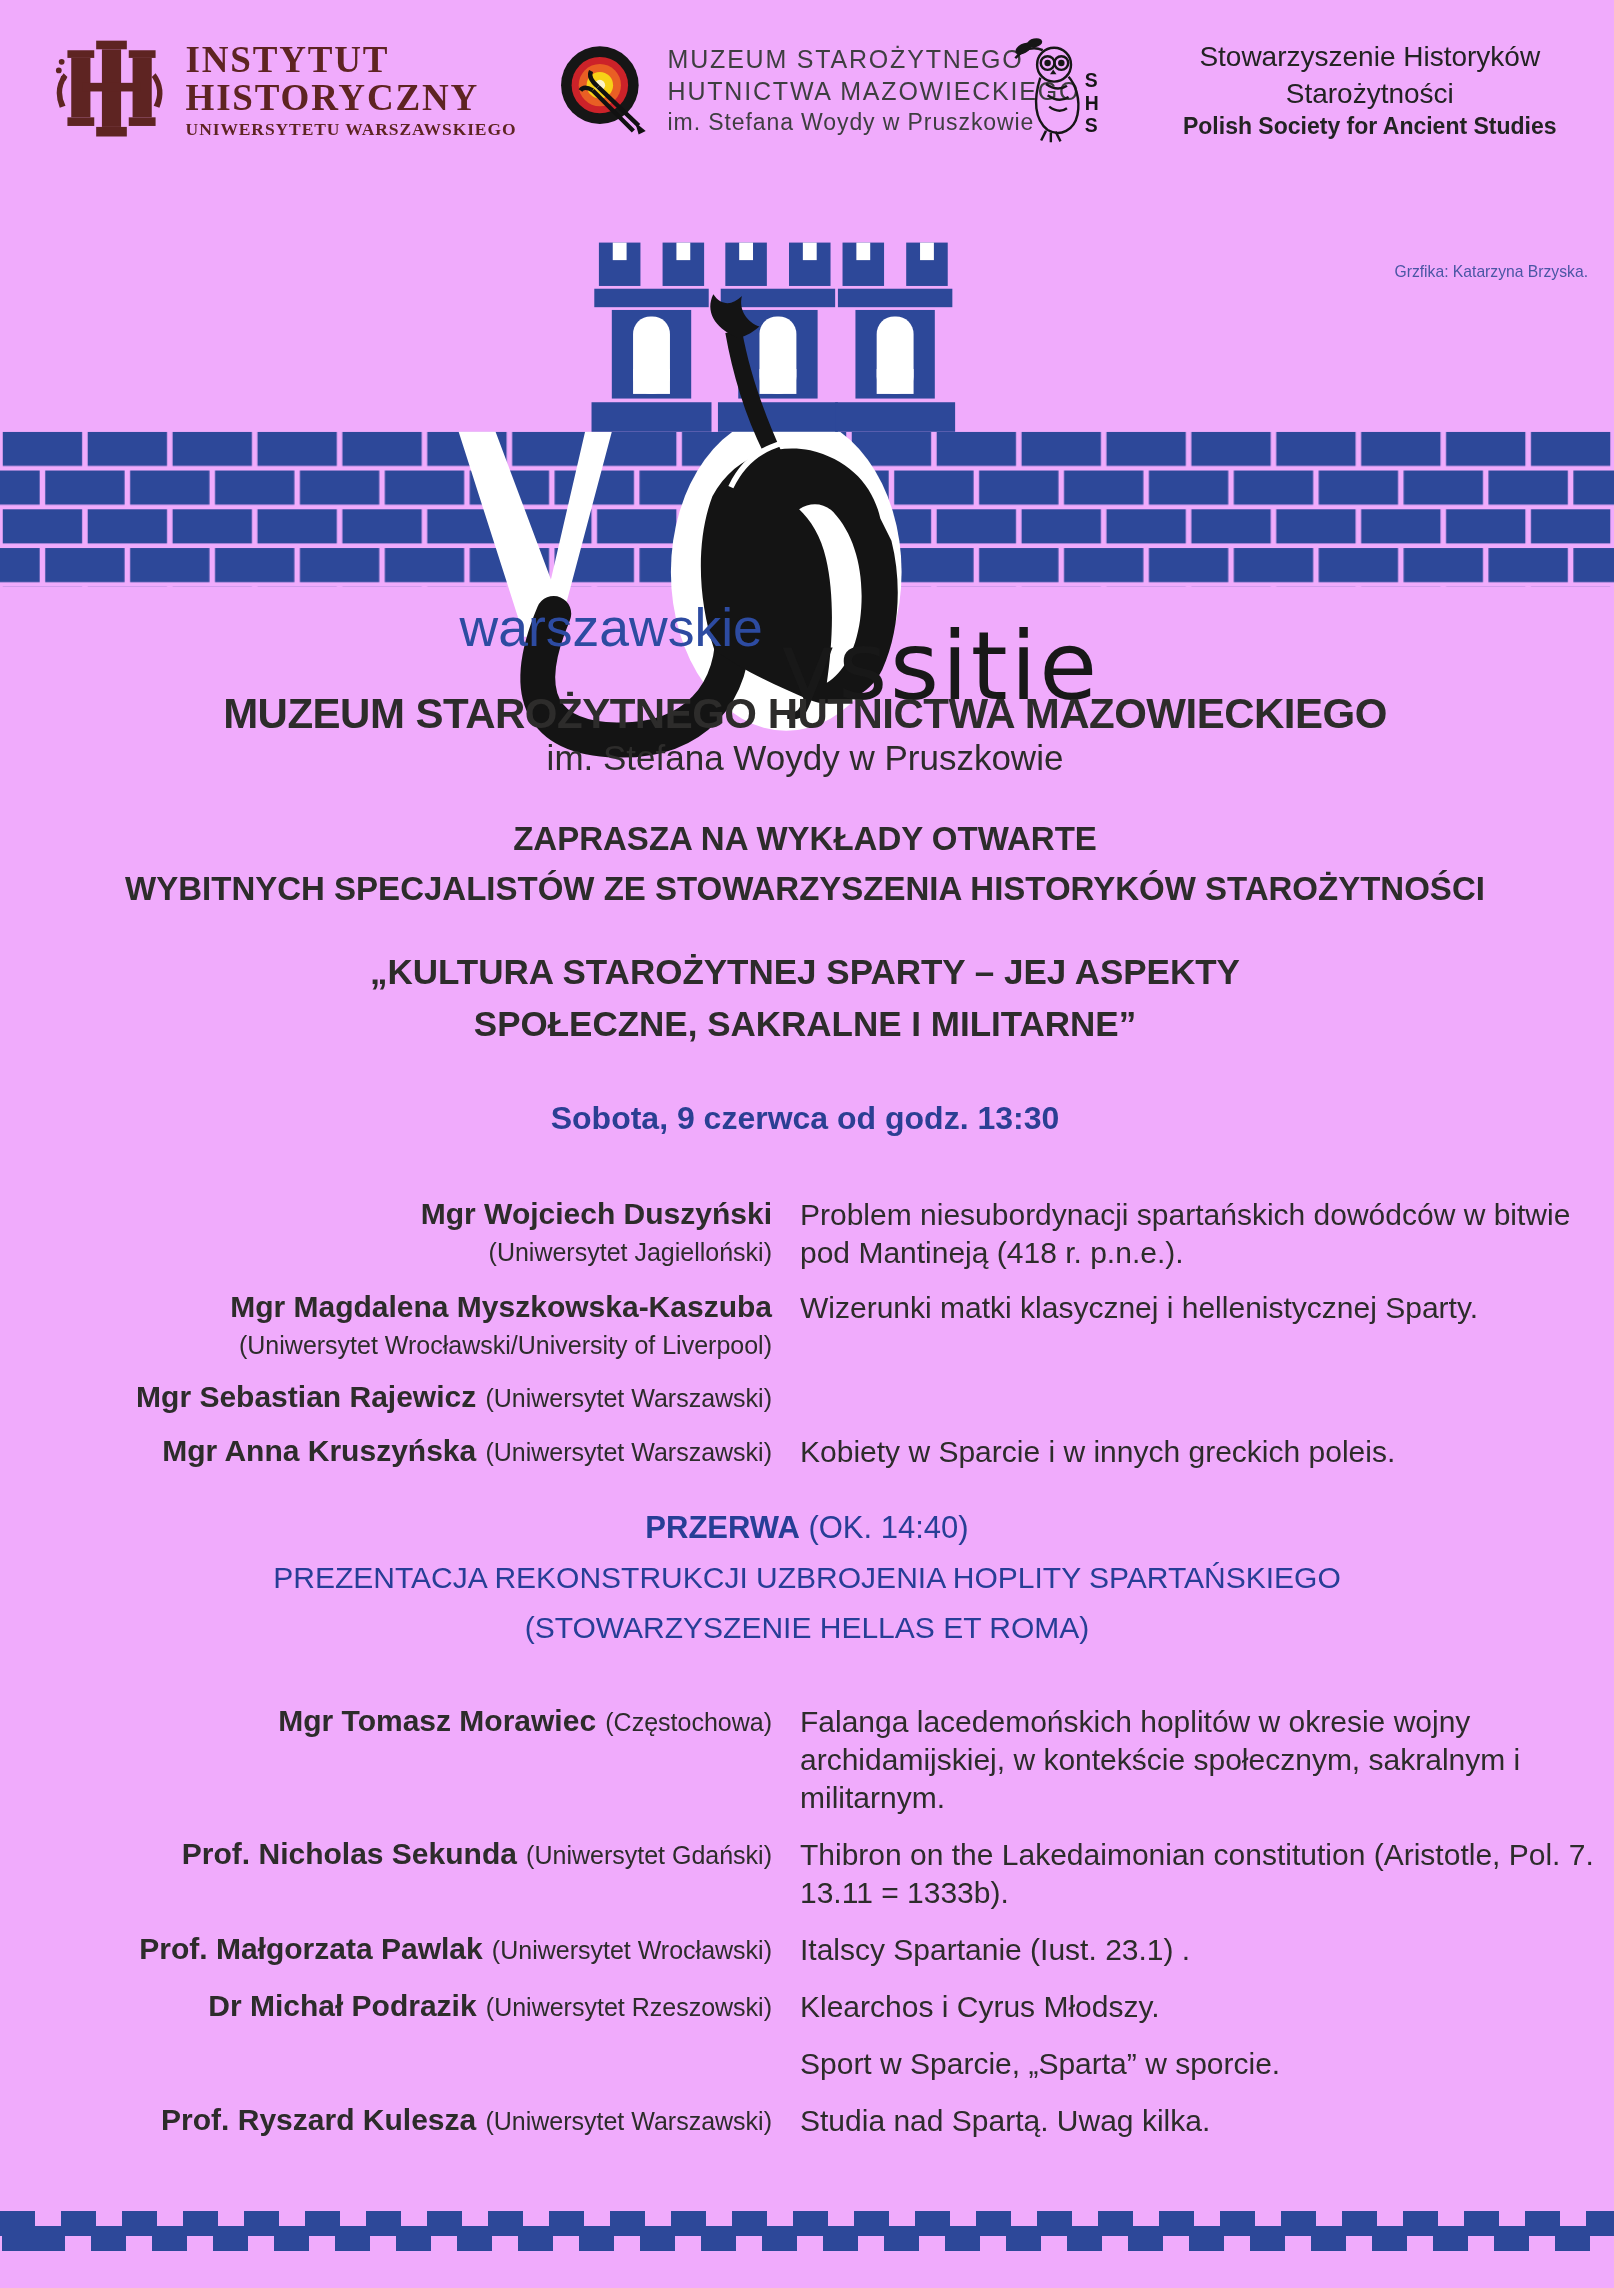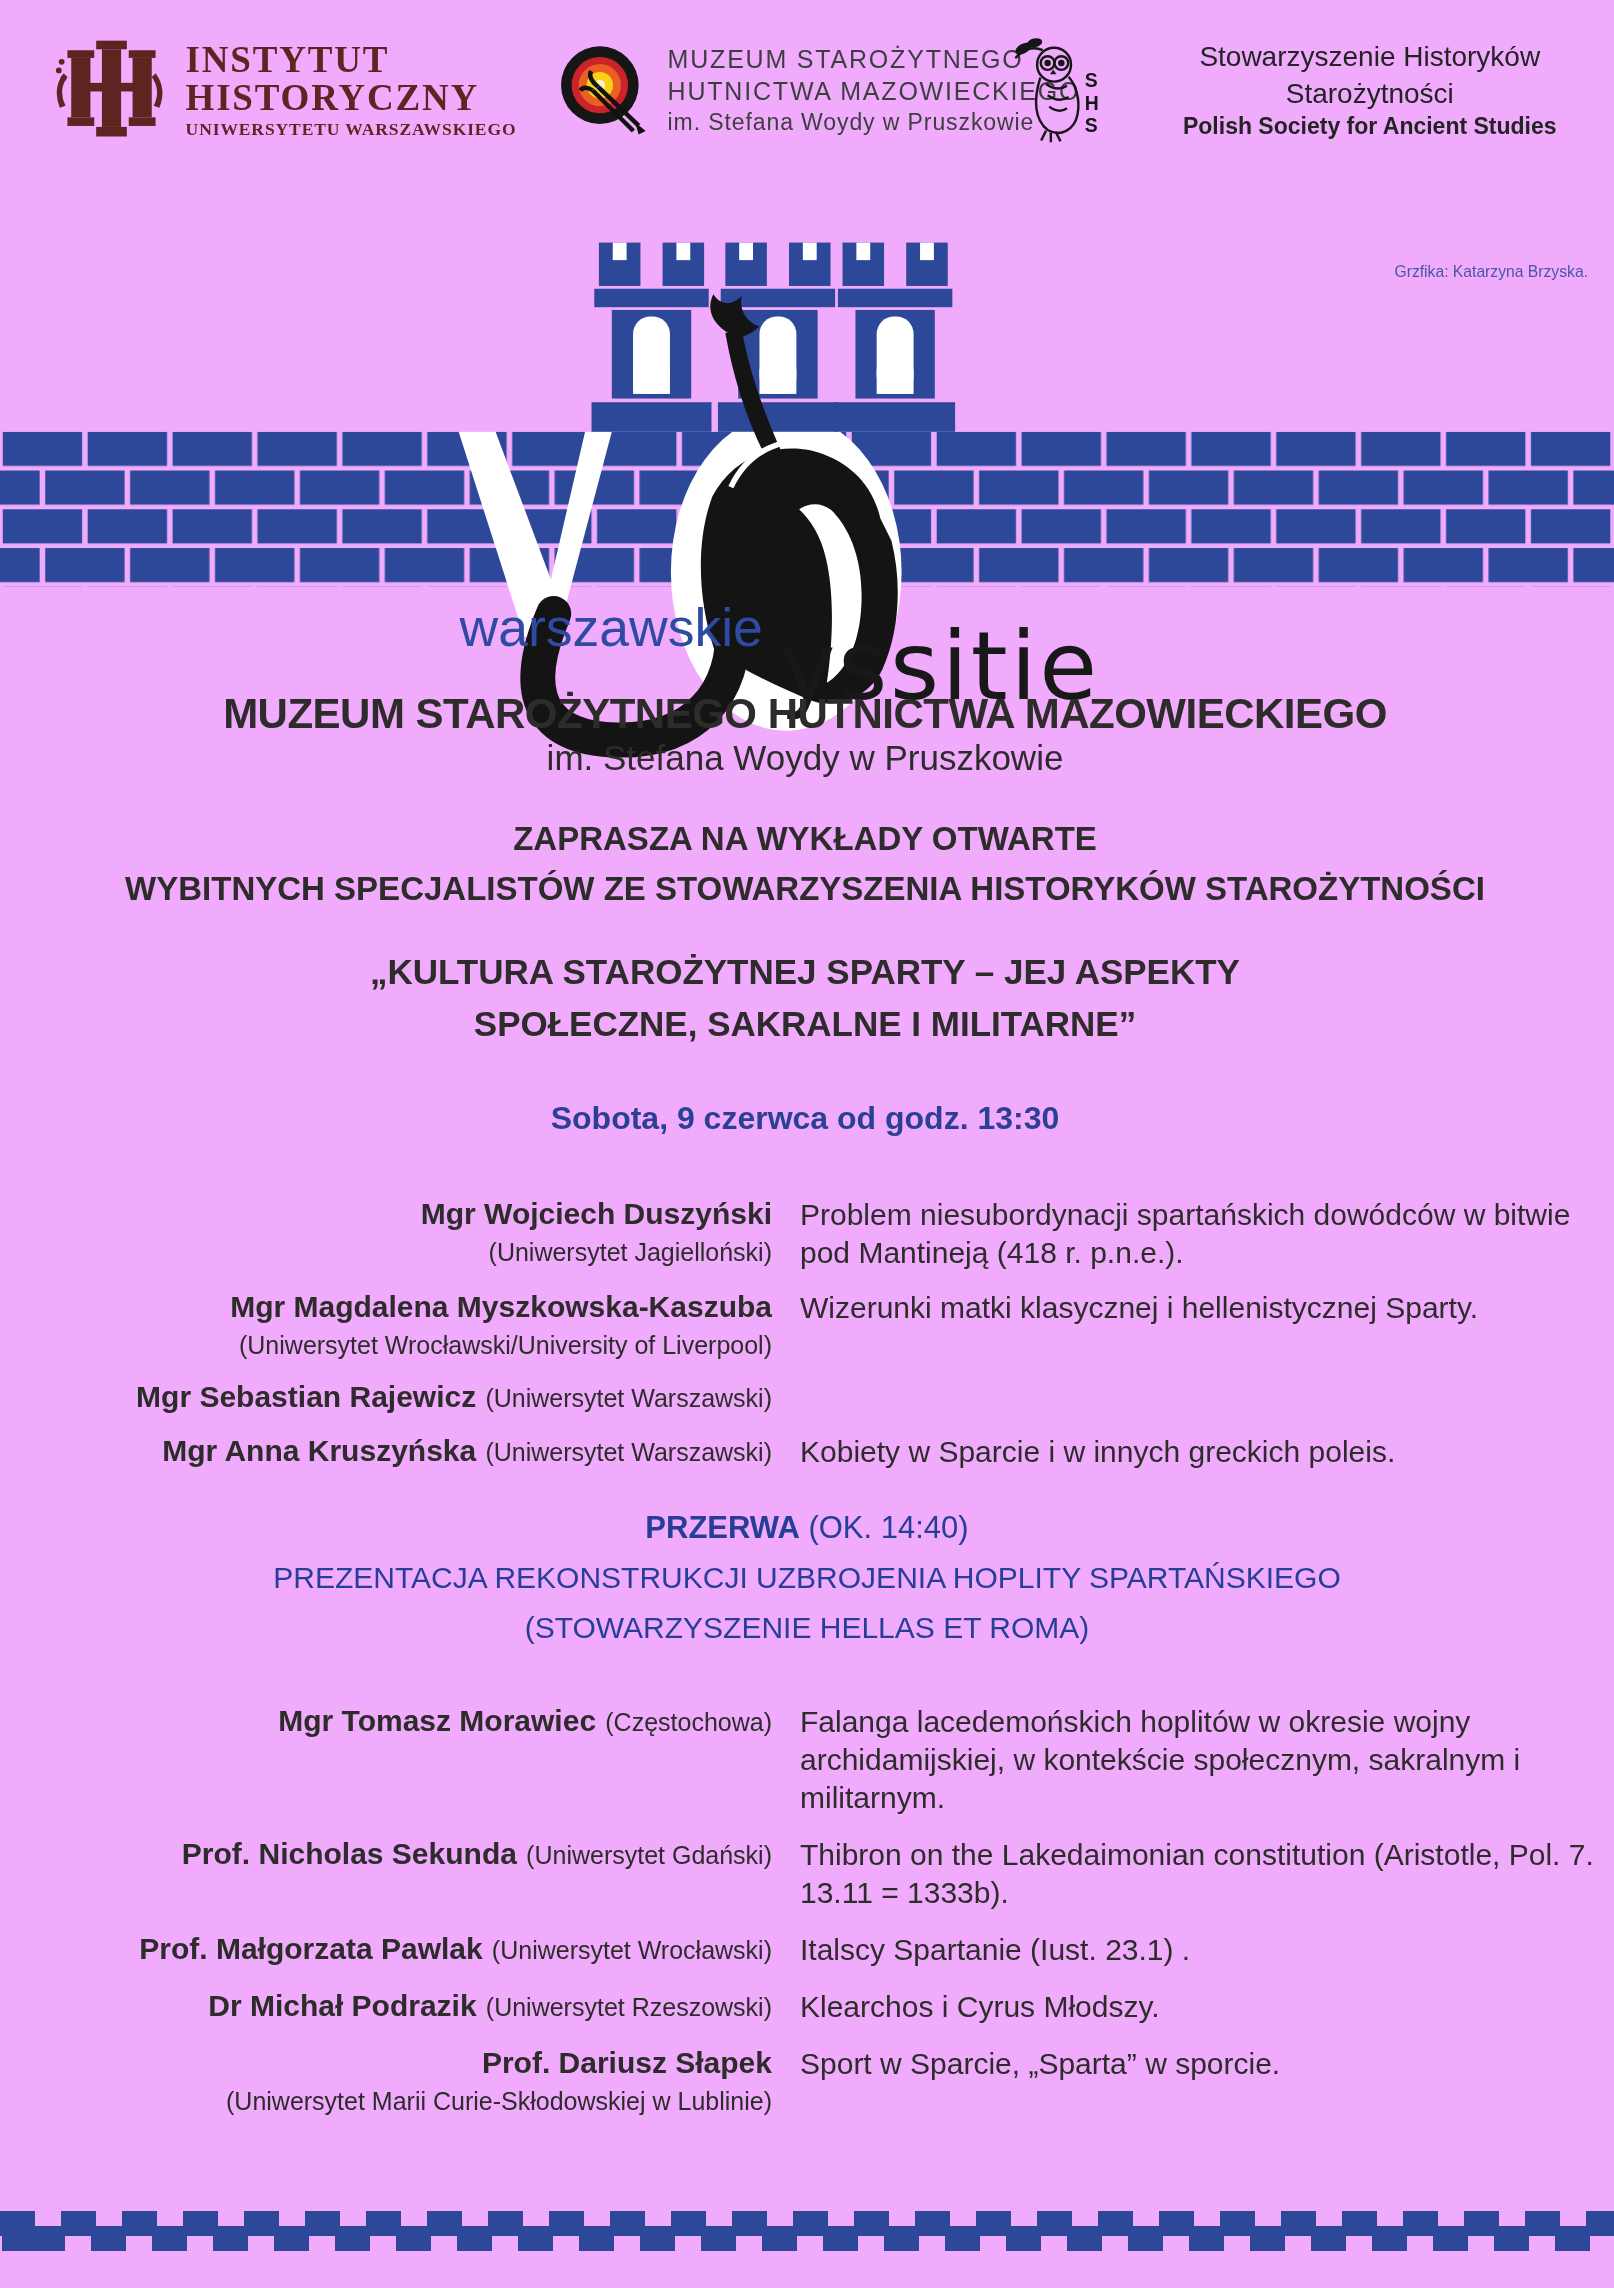--- a/index.html
+++ b/index.html
@@ -267,25 +267,27 @@
       </div>
       <div class="title">Italscy Spartanie (Iust. 23.1) .</div>
     </div>
     <div class="row">
       <div class="names">
         <span class="nm">Dr Michał Podrazik</span><span class="aff">(Uniwersytet Rzeszowski)</span>
       </div>
       <div class="title">Klearchos i Cyrus Młodszy.</div>
     </div>
     <div class="row">
-      <div class="names">
-        <div class="nm">Prof. Dariusz Słapek</div>
-        <div class="aff">(Uniwersytet Marii Curie-Skłodowskiej w Lublinie)</div>
-      </div>
       <div class="title">Sport w Sparcie, „Sparta” w sporcie.</div>
+    </div>
+    <div class="row">
+      <div class="names">
+        <span class="nm">Prof. Ryszard Kulesza</span><span class="aff">(Uniwersytet Warszawski)</span>
+      </div>
+      <div class="title">Studia nad Spartą. Uwag kilka.</div>
     </div>
   </div>
 
   <div class="checker r1"></div>
   <div class="checker r2"></div>
 
 </div>
 
 
 </body></html>

